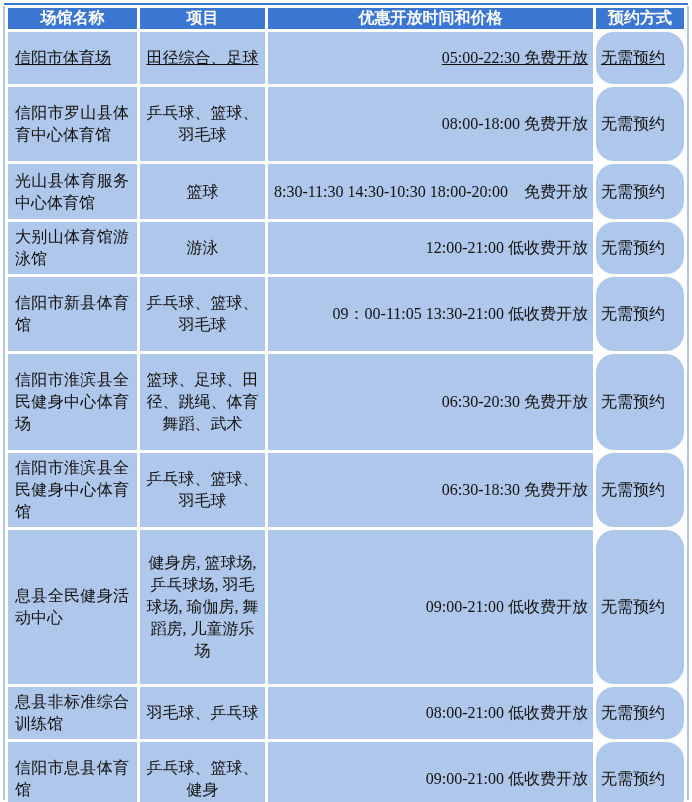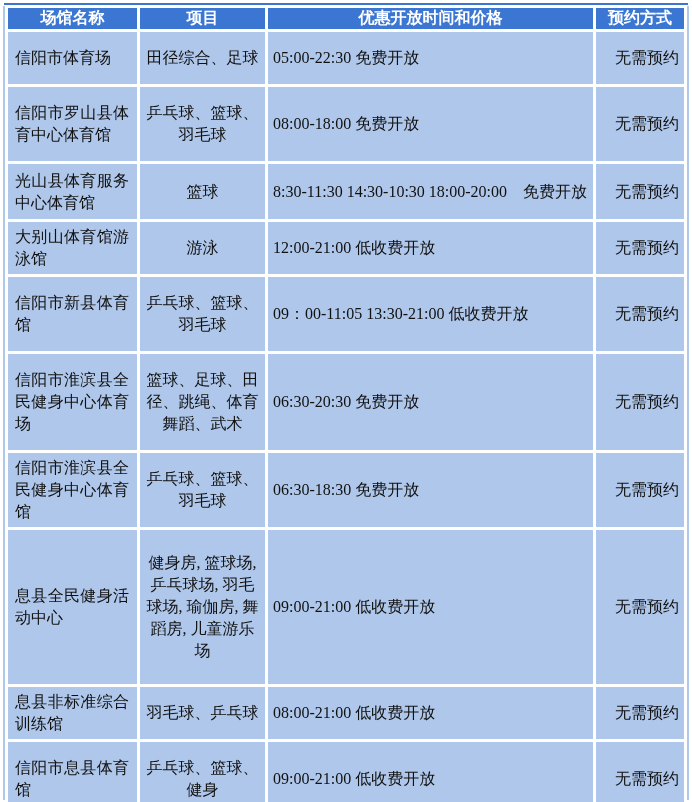--- a/index.html
+++ b/index.html
@@ -38,24 +38,24 @@
     background:#AFC7EA;
     color:#111111;
     font-size:16px;
     line-height:22px;
     vertical-align:middle;
     padding:15px 5px;
     word-break:break-all;
   }
   td.c-venue  { text-align:justify; text-justify:inter-ideograph; padding:2px 8px 2px 7px; }
   td.c-sports { text-align:center; }
-  td.c-sched  { text-align:left;margin-top:20px; }
-  td.c-book   { text-align:right; }
+  td.c-sched  { text-align:right;margin-top:20px; }
+  td.c-book   { text-align:left;border-radius:18px; }
 
-  tr.r0  td { height:48px; }
+  tr.r0  td { height:48px;text-decoration:underline; }
   tr.r1  td { height:67px; }
   tr.r2  td { height:55px; }
   tr.r3  td { height:43px; }
   tr.r4  td { height:45px; }
   tr.r5  td { height:52px; }
   tr.r6  td { height:45px; }
   tr.r7  td { height:70px; }
   tr.r8  td { height:69px; }
   tr.r9  td { height:154px; }
   tr.r10 td { height:49px; }

